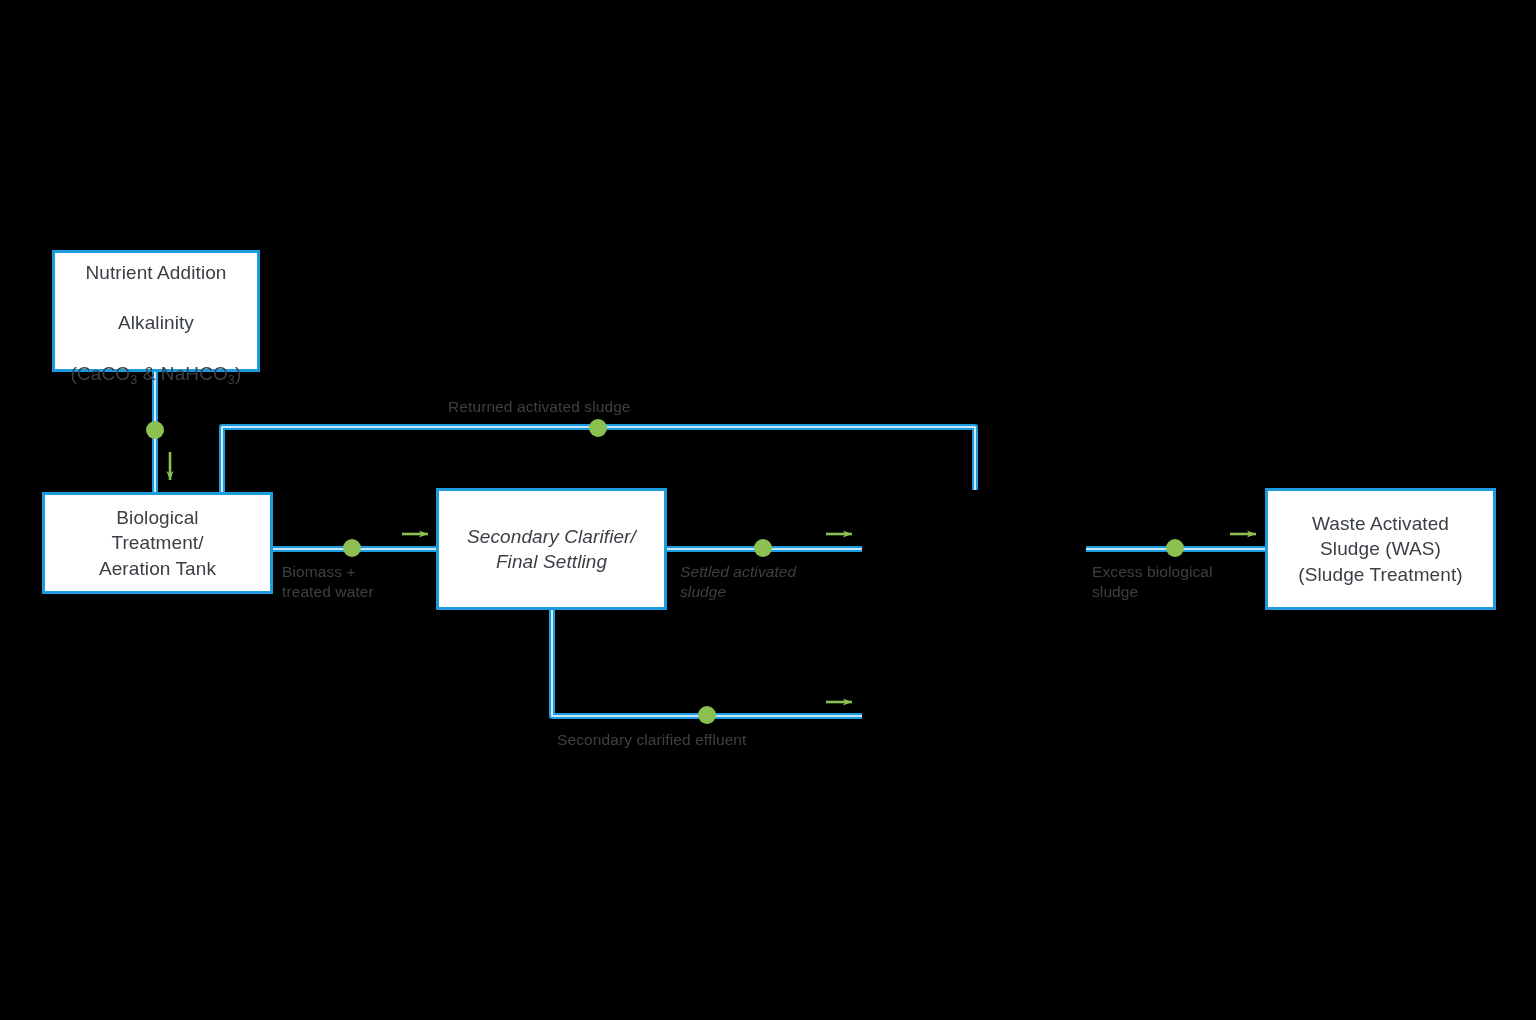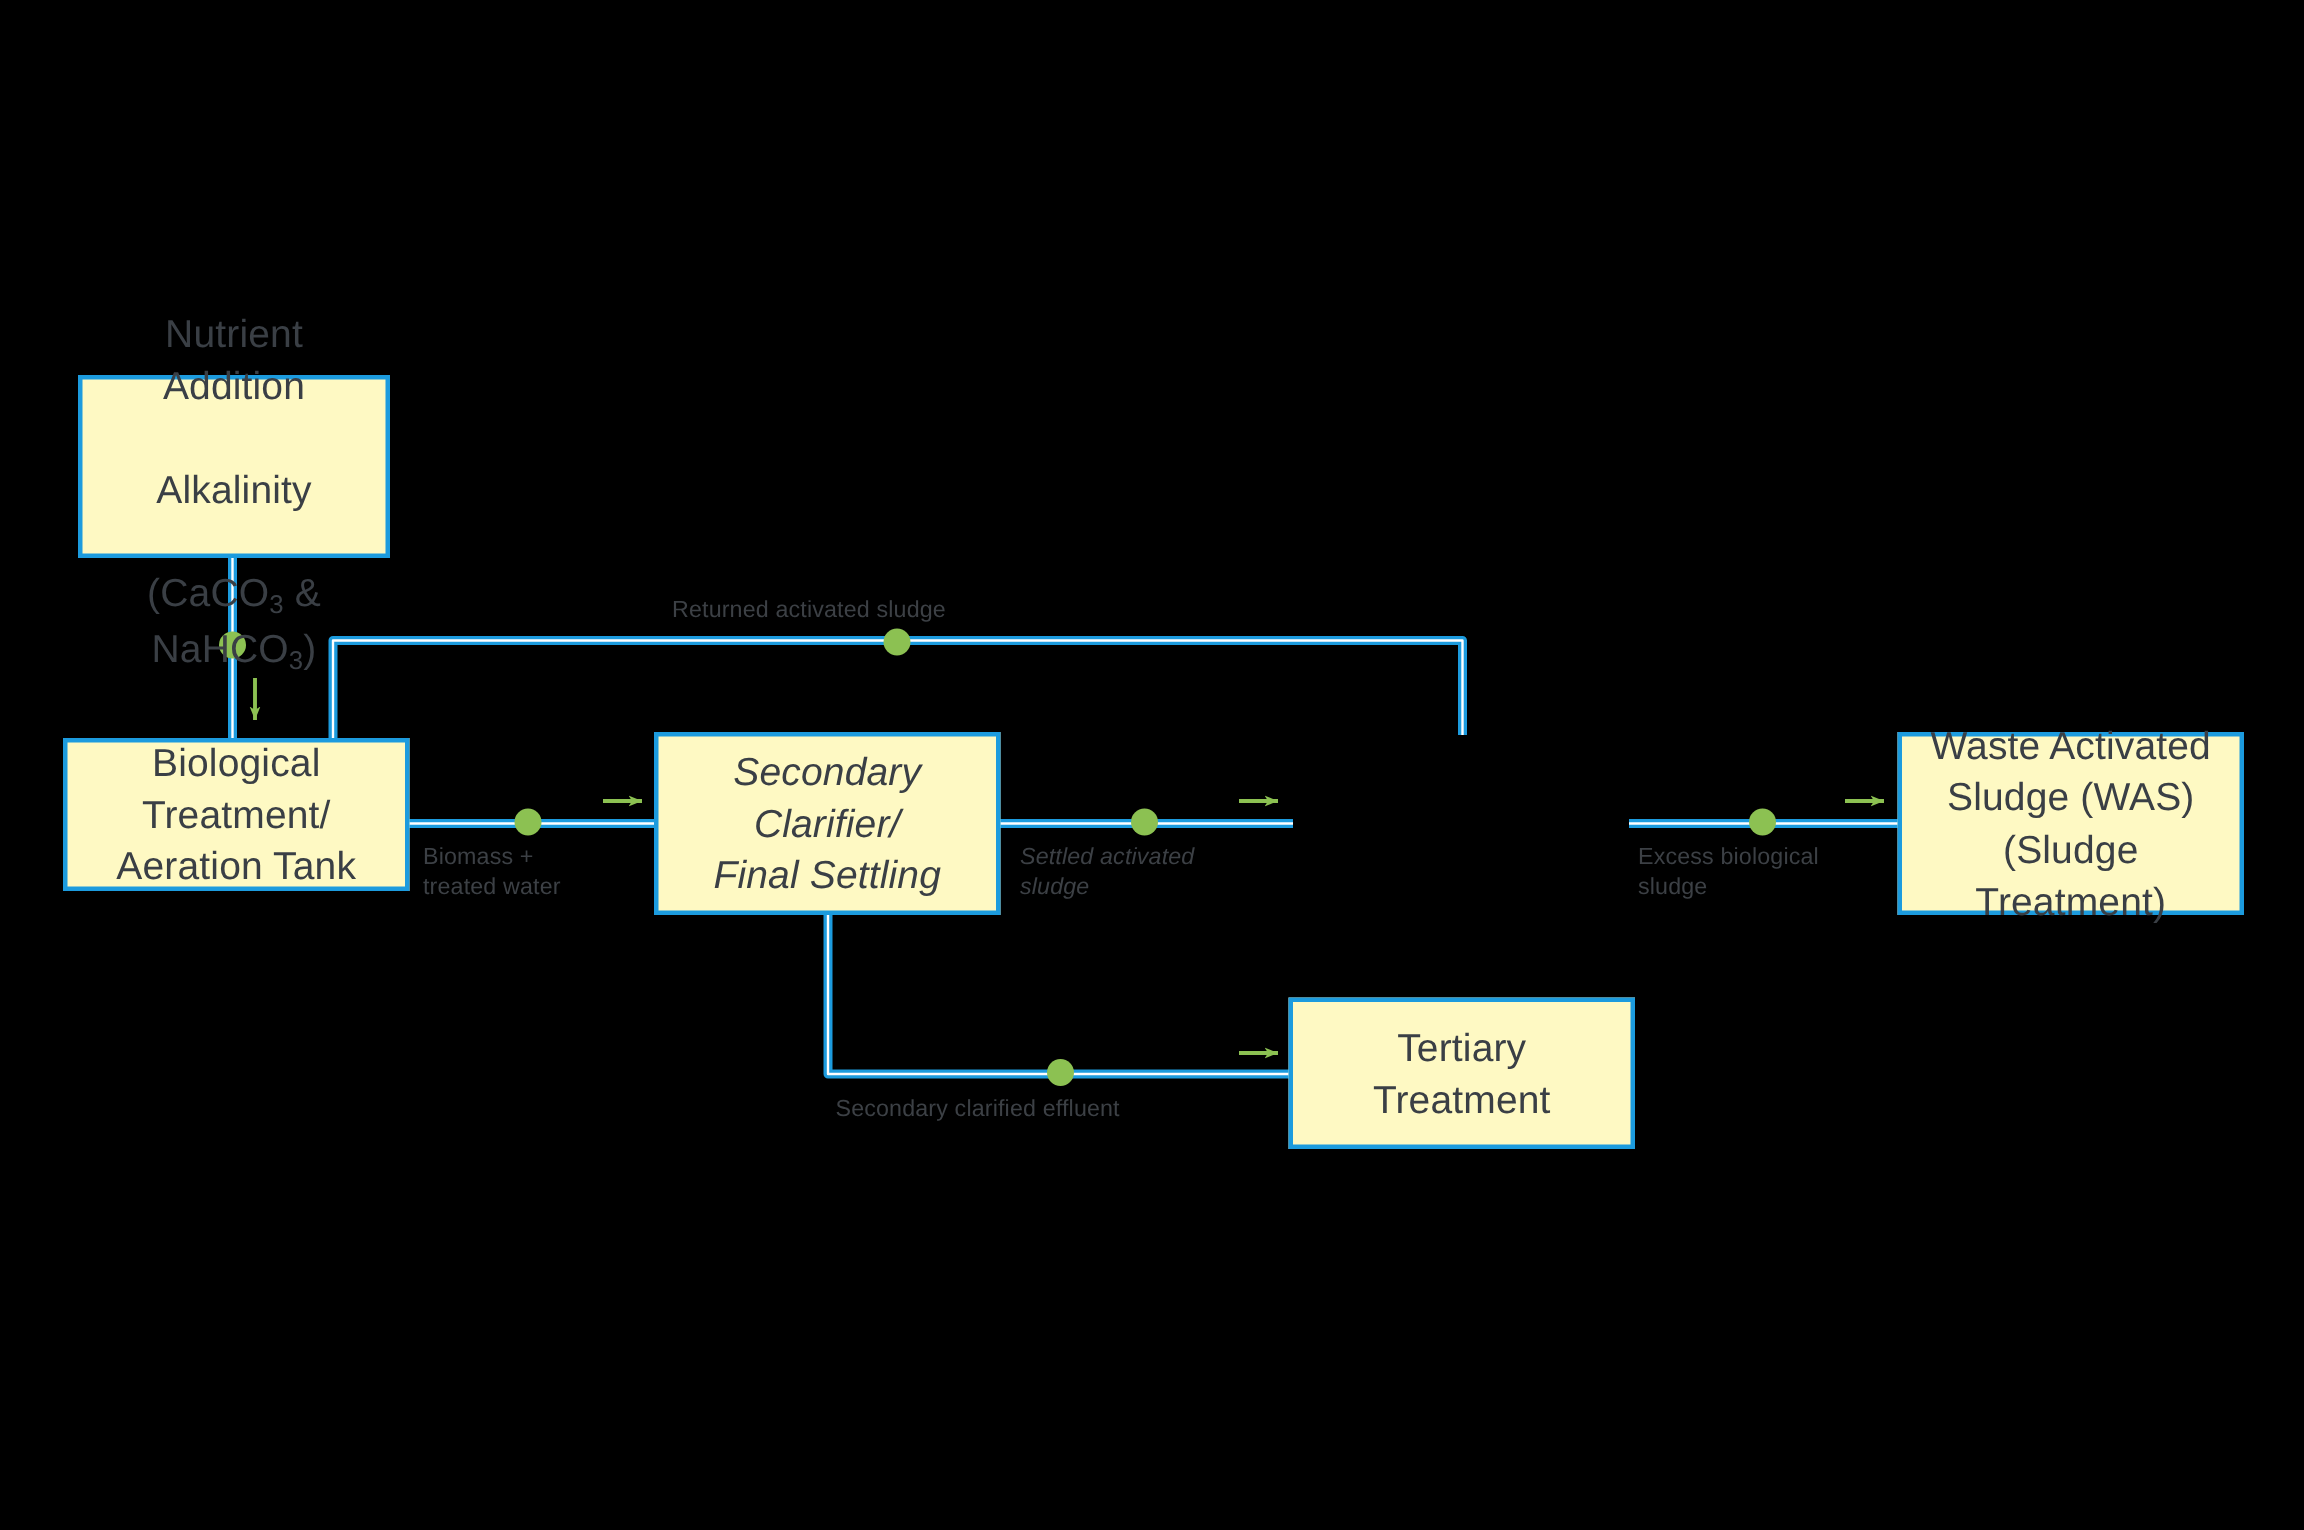--- a/index.html
+++ b/index.html
@@ -23,28 +23,28 @@
   svg.wires {
     position: absolute;
     left: 0; top: 0;
     width: 1536px;
     height: 1020px;
     pointer-events: none;
   }
   .node {
     position: absolute;
     box-sizing: border-box;
-    background: #fef9c3;
+    background: #ffffff;
     border: 3px solid #1C9BDE;
     display: flex;
     align-items: center;
     justify-content: center;
     text-align: center;
     color: #3a3f45;
-    font-size: 26px;
+    font-size: 19px;
     line-height: 1.33;
     letter-spacing: 0.1px;
     z-index: 3;
   }
   .node .txt { padding: 0 8px; white-space: pre-line; }
   .node sub { font-size: 0.66em; vertical-align: -0.28em; }
   .edge-label {
     position: absolute;
     color: #3c4045;
     font-size: 15.5px;
@@ -130,23 +130,20 @@
 Final Settling</div>
   </div>
 
 
   <div class="node" style="left:1265px; top:488px; width:231px; height:122px;">
     <div class="txt">Waste Activated
 Sludge (WAS)
 (Sludge Treatment)</div>
   </div>
 
-  <div class="node" style="left:859px; top:665px; width:231px; height:101px;">
-    <div class="txt">Tertiary Treatment</div>
-  </div>
 
   <div class="edge-label" style="left:448px; top:397px; width:300px;">Returned activated sludge</div>
 
   <div class="edge-label" style="left:282px; top:562px; width:142px;">Biomass +
 treated water</div>
 
   <div class="edge-label" style="left:680px; top:562px; width:166px;font-style:italic;">Settled activated
 sludge</div>
 
   <div class="edge-label" style="left:1092px; top:562px; width:166px;">Excess biological

